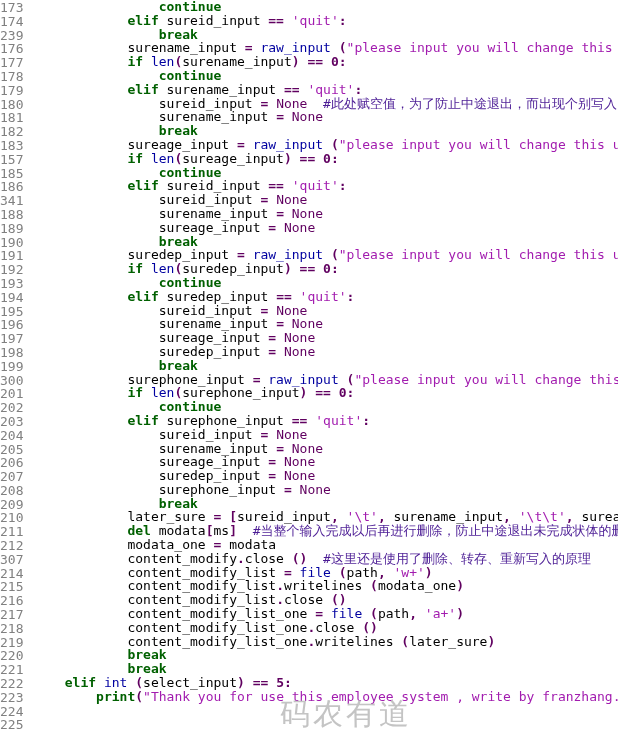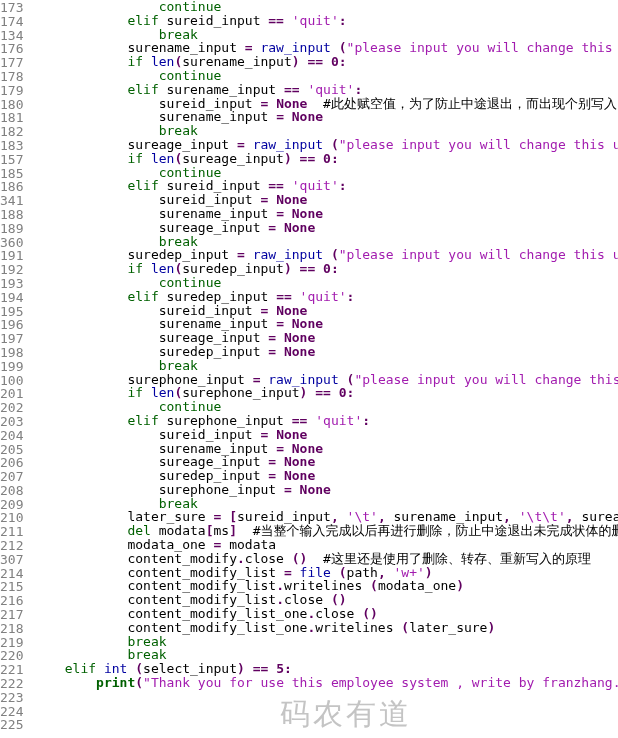--- a/index.html
+++ b/index.html
@@ -26,72 +26,72 @@
   flex: 1;
   overflow: hidden;
   padding-left: 6px;
 }
 .line {
   height: 13.8px;
   line-height: 13.8px;
   white-space: pre;
   color: #000;
 }
-.kw { color: #006000; font-weight: normal; }   
+.kw { color: #006000; font-weight: bold; }   
 .op, .punct { color: #600060; font-weight: bold; }   
 .num { color: #600060; font-weight: bold; }   
 .fn-blue { color: #0000A0; }                  
 .str { color: #a21caf; }                      
 .ident { color: #000; }                       
-.const { color: #600060; font-weight: bold; } 
-.comment { color: #000000; }                  
+.const { color: #600060; font-weight: normal; } 
+.comment { color: #4c1d95; }                  
 .print { color: #006000; font-weight: bold; }
 .watermark {
   position: absolute;
   left: 280px;
   top: 694px;
   color: #c4c4c4;
   font-size: 30px;
   font-family: sans-serif;
   letter-spacing: 3px;
   pointer-events: none;
 }
 </style>
 </head>
 <body>
 
 <div class="gutter" id="gutter">
     <div>173</div>
     <div>174</div>
-    <div>134</div>
+    <div>239</div>
     <div>176</div>
     <div>177</div>
     <div>178</div>
     <div>179</div>
     <div>180</div>
     <div>181</div>
     <div>182</div>
     <div>183</div>
     <div>157</div>
     <div>185</div>
     <div>186</div>
     <div>341</div>
     <div>188</div>
     <div>189</div>
-    <div>360</div>
+    <div>190</div>
     <div>191</div>
     <div>192</div>
     <div>193</div>
     <div>194</div>
     <div>195</div>
     <div>196</div>
     <div>197</div>
     <div>198</div>
     <div>199</div>
-    <div>100</div>
+    <div>300</div>
     <div>201</div>
     <div>202</div>
     <div>203</div>
     <div>204</div>
     <div>205</div>
     <div>206</div>
     <div>207</div>
     <div>208</div>
     <div>209</div>
     <div>210</div>
@@ -149,20 +149,21 @@
     <div class="line"><span>                </span><span class="ident">suredep_input </span><span class="op">=</span><span class="ident"> </span><span class="const">None</span></div>
     <div class="line"><span>                </span><span class="ident">surephone_input </span><span class="op">=</span><span class="ident"> </span><span class="const">None</span></div>
     <div class="line"><span>                </span><span class="kw">break</span></div>
     <div class="line"><span>            </span><span class="ident">later_sure </span><span class="op">=</span><span class="ident"> </span><span class="op">[</span><span class="ident">sureid_input</span><span class="op">,</span><span class="ident"> </span><span class="str">'\t'</span><span class="op">,</span><span class="ident"> surename_input</span><span class="op">,</span><span class="ident"> </span><span class="str">'\t\t'</span><span class="op">,</span><span class="ident"> sureage_input</span></div>
     <div class="line"><span>            </span><span class="kw">del</span><span class="ident"> modata</span><span class="op">[</span><span class="ident">ms</span><span class="op">]</span><span class="ident">  </span><span class="comment">#当整个输入完成以后再进行删除，防止中途退出未完成状体的删除。</span></div>
     <div class="line"><span>            </span><span class="ident">modata_one </span><span class="op">=</span><span class="ident"> modata</span></div>
     <div class="line"><span>            </span><span class="ident">content_modify</span><span class="op">.</span><span class="ident">close </span><span class="op">()</span><span class="ident">  </span><span class="comment">#这里还是使用了删除、转存、重新写入的原理</span></div>
     <div class="line"><span>            </span><span class="ident">content_modify_list </span><span class="op">=</span><span class="ident"> </span><span class="fn-blue">file</span><span class="ident"> </span><span class="op">(</span><span class="ident">path</span><span class="op">,</span><span class="ident"> </span><span class="str">'w+'</span><span class="op">)</span></div>
     <div class="line"><span>            </span><span class="ident">content_modify_list</span><span class="op">.</span><span class="ident">writelines </span><span class="op">(</span><span class="ident">modata_one</span><span class="op">)</span></div>
     <div class="line"><span>            </span><span class="ident">content_modify_list</span><span class="op">.</span><span class="ident">close </span><span class="op">()</span></div>
+    <div class="line"><span>            </span><span class="ident">content_modify_list_one </span><span class="op">=</span><span class="ident"> </span><span class="fn-blue">file</span><span class="ident"> </span><span class="op">(</span><span class="ident">path</span><span class="op">,</span><span class="ident"> </span><span class="str">'a+'</span><span class="op">)</span></div>
     <div class="line"><span>            </span><span class="ident">content_modify_list_one</span><span class="op">.</span><span class="ident">close </span><span class="op">()</span></div>
     <div class="line"><span>            </span><span class="ident">content_modify_list_one</span><span class="op">.</span><span class="ident">writelines </span><span class="op">(</span><span class="ident">later_sure</span><span class="op">)</span></div>
     <div class="line"><span>            </span><span class="kw">break</span></div>
     <div class="line"><span>            </span><span class="kw">break</span></div>
     <div class="line"><span>    </span><span class="kw">elif</span><span class="ident"> </span><span class="fn-blue">int</span><span class="ident"> </span><span class="op">(</span><span class="ident">select_input</span><span class="op">)</span><span class="ident"> </span><span class="op">==</span><span class="ident"> </span><span class="num">5</span><span class="op">:</span></div>
     <div class="line"><span>        </span><span class="print">print</span><span class="op">(</span><span class="str">"Thank you for use this employee system , write by franzhang."</span></div>
   </div>
 
 <div class="watermark">码农有道</div>
 

